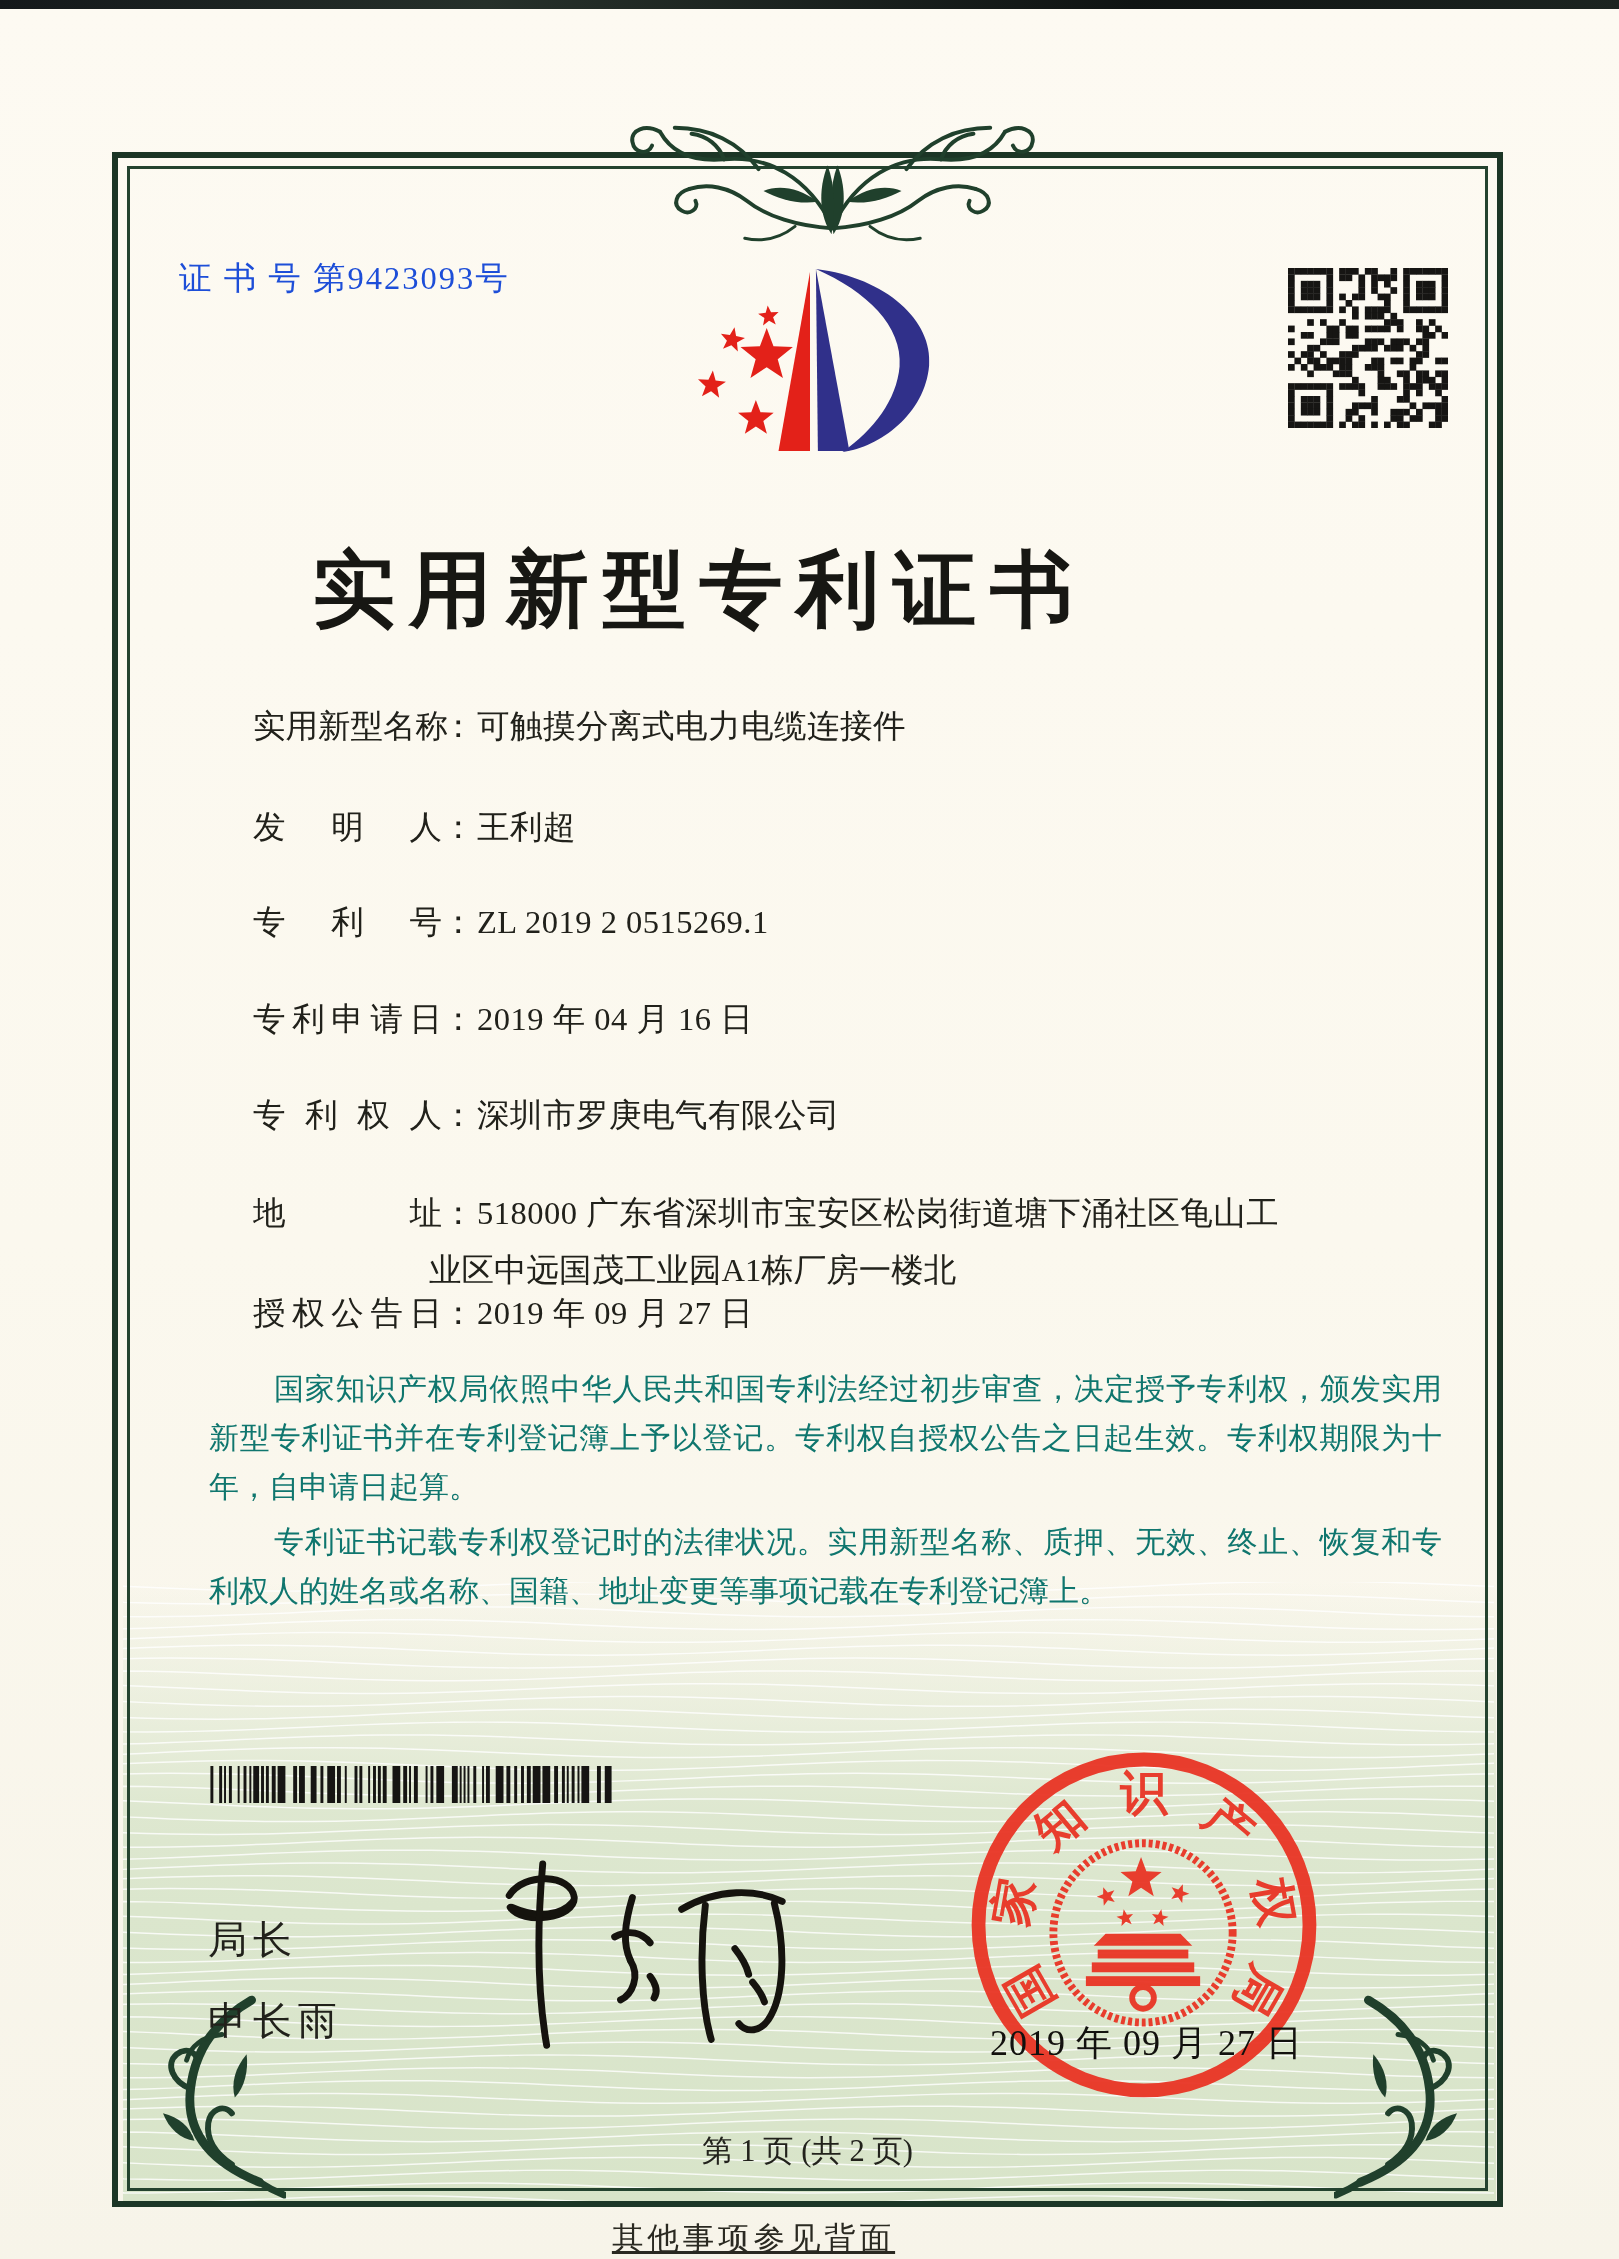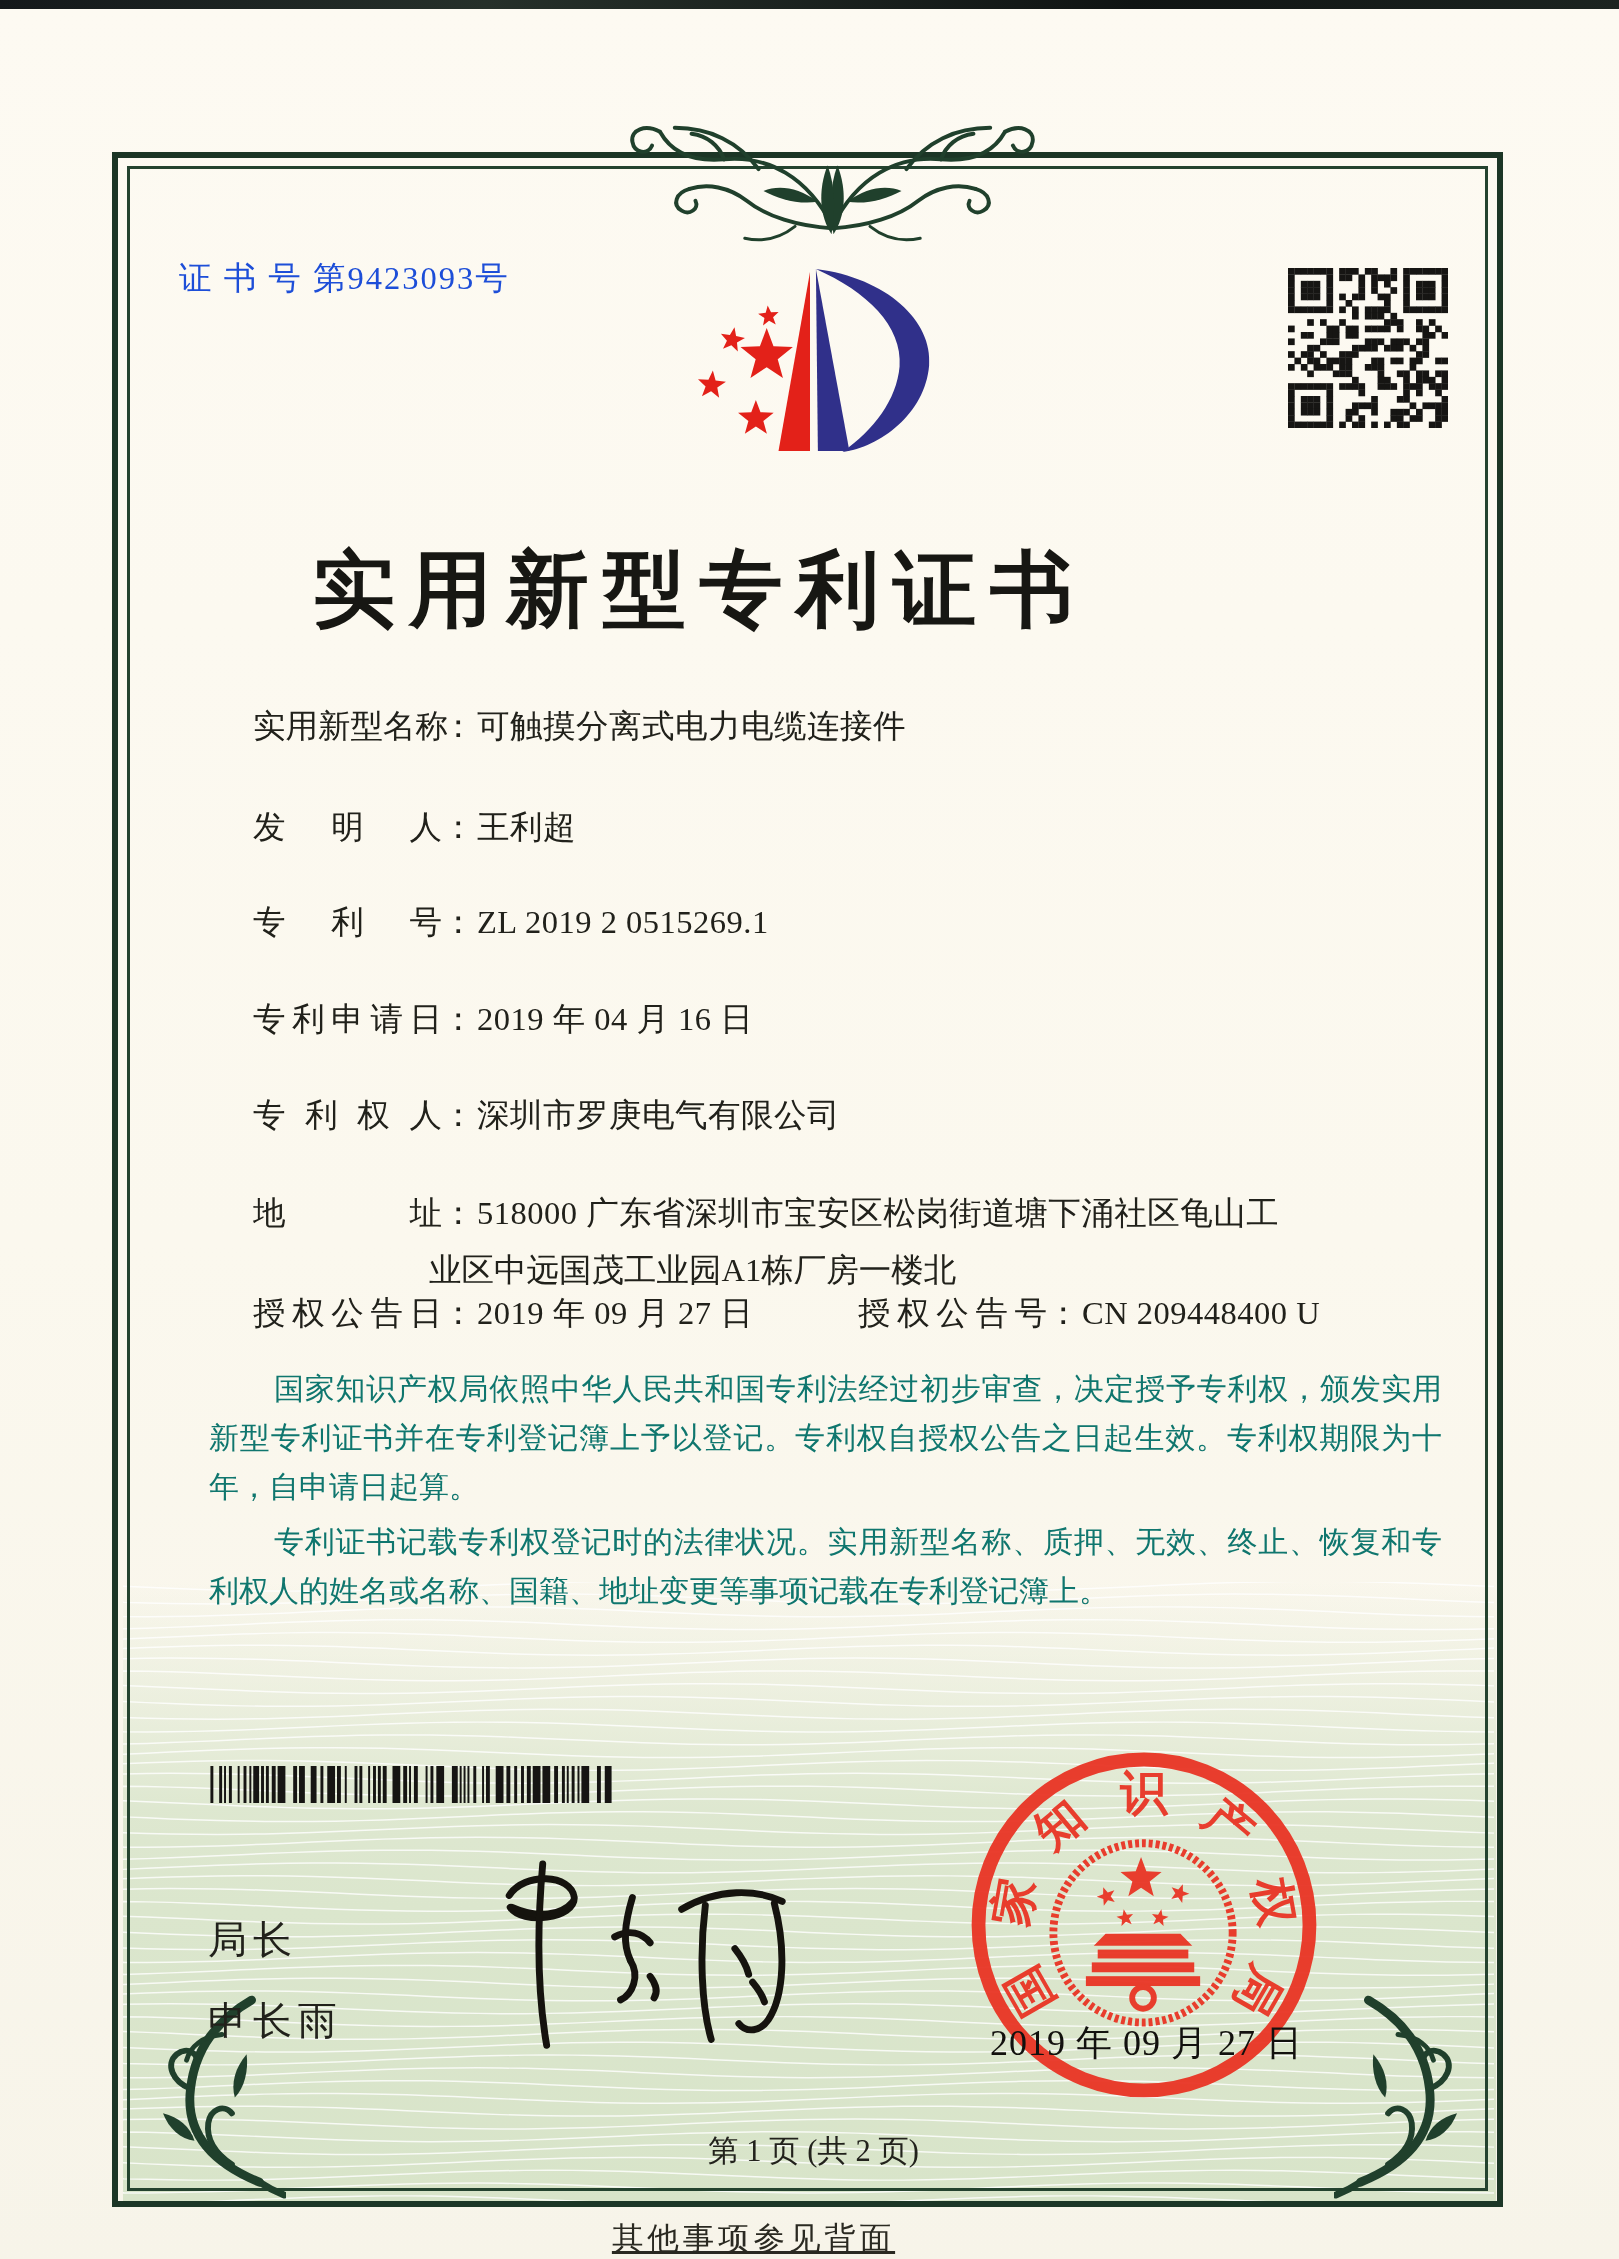--- a/index.html
+++ b/index.html
@@ -20,21 +20,21 @@
          letter-spacing:13.8px;color:#171713;}
   .row{left:209px;font-size:32.5px;white-space:nowrap;color:#21211b;margin-left:44px;}
   .flabel{display:inline-block;width:189px;text-align:justify;text-align-last:justify;vertical-align:bottom;}
   .fcolon{display:inline-block;width:35px;}
   .fvalue{letter-spacing:0.5px;}
   .addr2{left:429px;top:1249px;font-size:32.5px;color:#21211b;}
   .pair2{position:absolute;left:605px;top:0;white-space:nowrap;}
   .para{left:209px;width:1233px;font-size:30px;line-height:49px;text-indent:65px;color:#0f766e;text-align:justify;}
   .director{left:208px;font-size:39px;color:#21211b;letter-spacing:5.9px;}
   .seal-date{left:990px;top:2019px;font-size:36px;color:#12110e;letter-spacing:1px;white-space:nowrap;}
-  .page-no{left:50px;top:2131px;width:1527px;text-align:center;font-size:30.5px;color:#22221c;}
+  .page-no{left:44px;top:2131px;width:1527px;text-align:center;font-size:30.5px;color:#22221c;}
   .back-note{left:0;top:2218px;width:1507px;text-align:center;font-size:31.5px;color:#2a2921;letter-spacing:3.9px;text-decoration:underline;}
   svg{display:block;}
 </style>
 </head>
 <body>
 
 <div class="abs scan-top"></div>
 
 <div class="abs green-zone">
   <svg id="waves" width="1373" height="623" viewBox="0 0 1394 632">
@@ -468,23 +468,20 @@
 </div>
 <div class="abs row" style="top:1094px">
   <span class="flabel">专利权人</span><span class="fcolon">：</span><span class="fvalue">深圳市罗庚电气有限公司</span>
 </div>
 <div class="abs row" style="top:1192px">
   <span class="flabel">地址</span><span class="fcolon">：</span><span class="fvalue">518000 广东省深圳市宝安区松岗街道塘下涌社区龟山工</span>
 </div>
 <div class="abs addr2">业区中远国茂工业园A1栋厂房一楼北</div>
 <div class="abs row" style="top:1292px;width:1281px;">
   <span class="flabel">授权公告日</span><span class="fcolon">：</span><span class="fvalue">2019 年 09 月 27 日</span>
-  <span class="pair2">
-    <span class="flabel">授权公告号</span><span class="fcolon">：</span><span class="fvalue">CN 209448400 U</span>
-  </span>
 </div>
 
 <div class="abs para" style="top:1364px">国家知识产权局依照中华人民共和国专利法经过初步审查，决定授予专利权，颁发实用新型专利证书并在专利登记簿上予以登记。专利权自授权公告之日起生效。专利权期限为十年，自申请日起算。</div>
 <div class="abs para" style="top:1517px">专利证书记载专利权登记时的法律状况。实用新型名称、质押、无效、终止、恢复和专利权人的姓名或名称、国籍、地址变更等事项记载在专利登记簿上。</div>
 
 <svg id="barcode" class="abs" style="left:208px;top:1766px;" width="406" height="37" viewBox="0 0 412 38">
     <rect x="0" y="0" width="3" height="38" fill="#161513"></rect>
     <rect x="9" y="0" width="3" height="38" fill="#161513"></rect>
     <rect x="14" y="0" width="2" height="38" fill="#161513"></rect>
     <rect x="19" y="0" width="3" height="38" fill="#161513"></rect>

